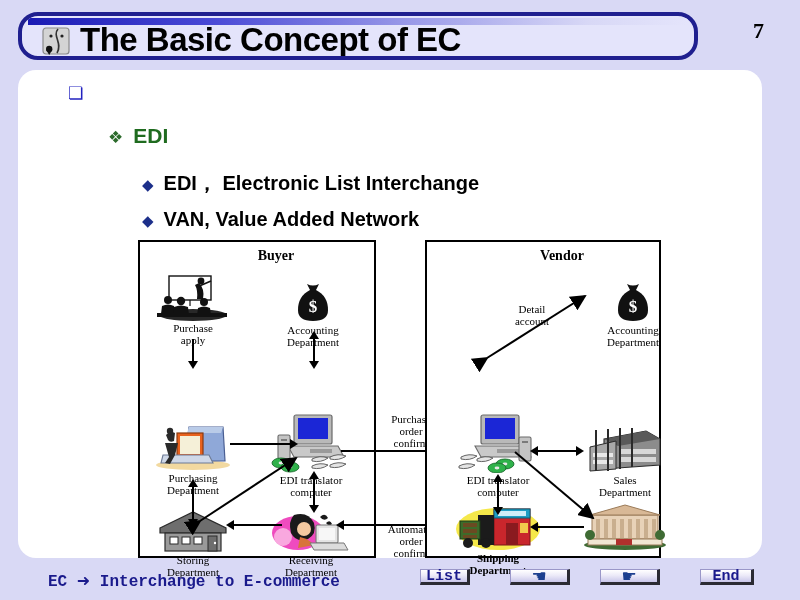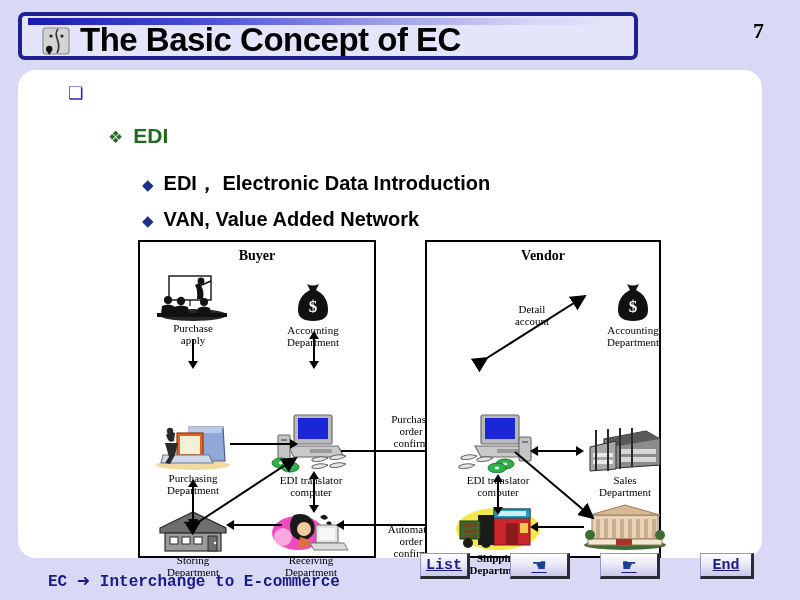--- a/index.html
+++ b/index.html
@@ -13,24 +13,24 @@
     font-family: "Liberation Sans", sans-serif;
     overflow: hidden;
     position: relative;
   }
 
   
   #title-bar {
     position: absolute;
     left: 18px;
     top: 12px;
-    width: 620px;
+    width: 680px;
     height: 48px;
     border: 4px solid #1f1f8f;
-    border-radius: 7px;
+    border-radius: 20px;
     background: #e4e4fb;
     box-sizing: border-box;
     overflow: hidden;
   }
   #title-gradient-strip {
     position: absolute;
     left: 6px;
     top: 2px;
     right: 6px;
     height: 7px;
@@ -120,20 +120,21 @@
   #vendor-box { left: 407px; top: 5px; width: 236px; height: 318px; }
   .panel-title {
     position: absolute;
     width: 100%;
     top: 6px;
     text-align: center;
     font-family: "Liberation Serif", serif;
     font-weight: bold;
     font-size: 14px;
     color: #000;
+    padding-left: 19px;
   }
 
   .node {
     position: absolute;
     width: 90px;
     text-align: center;
   }
   .node-caption {
     font-family: "Liberation Serif", serif;
     font-size: 11px;
@@ -182,35 +183,34 @@
     top: 571px;
     font-family: "Liberation Mono", monospace;
     font-size: 16px;
     font-weight: bold;
     color: #1a1a8c;
     white-space: nowrap;
   }
   #footer-text .arrow-glyph { color: #1a1a8c; font-family: "DejaVu Sans", sans-serif; }
   .nav-btn {
     position: absolute;
-    top: 553px;
-    height: 26px;
+    top: 569px;
+    height: 16px;
     background: linear-gradient(to bottom, #ffffff 0%, #eceaf8 45%, #c9c6ea 100%);
     border: 1px solid #9a97c8;
     border-right: 3px solid #2b2b33;
     border-bottom: 3px solid #2b2b33;
     box-sizing: border-box;
     display: flex;
     align-items: center;
     justify-content: center;
     font-family: "Liberation Mono", monospace;
     font-size: 15px;
     font-weight: bold;
     color: #1a1a8c;
-    text-decoration: underline;
   }
   #nav-list { left: 420px; width: 50px; }
   #nav-prev { left: 510px; width: 60px; }
   #nav-next { left: 600px; width: 60px; }
   #nav-end  { left: 700px; width: 54px; }
   .hand-glyph { color: #1c3f8f; font-size: 17px; font-family: "DejaVu Sans", sans-serif; line-height: 1; }
 </style>
 </head>
 <body>
 
@@ -236,21 +236,21 @@
     <span class="bullet-mark">❏</span>
   </div>
 
   <div class="bullet-row" id="bullet-l2">
     <span class="bullet-mark">❖</span>
     <span class="bullet-label">EDI</span>
   </div>
 
   <div class="bullet-row" id="bullet-l3a">
     <span class="bullet-mark">◆</span>
-    <span class="bullet-label">EDI， Electronic Data Introduction</span>
+    <span class="bullet-label">EDI， Electronic List Interchange</span>
   </div>
 
   <div class="bullet-row" id="bullet-l3b">
     <span class="bullet-mark">◆</span>
     <span class="bullet-label">VAN, Value Added Network</span>
   </div>
 
   <div id="diagram">
 
     <div class="panel-box" id="buyer-box">

